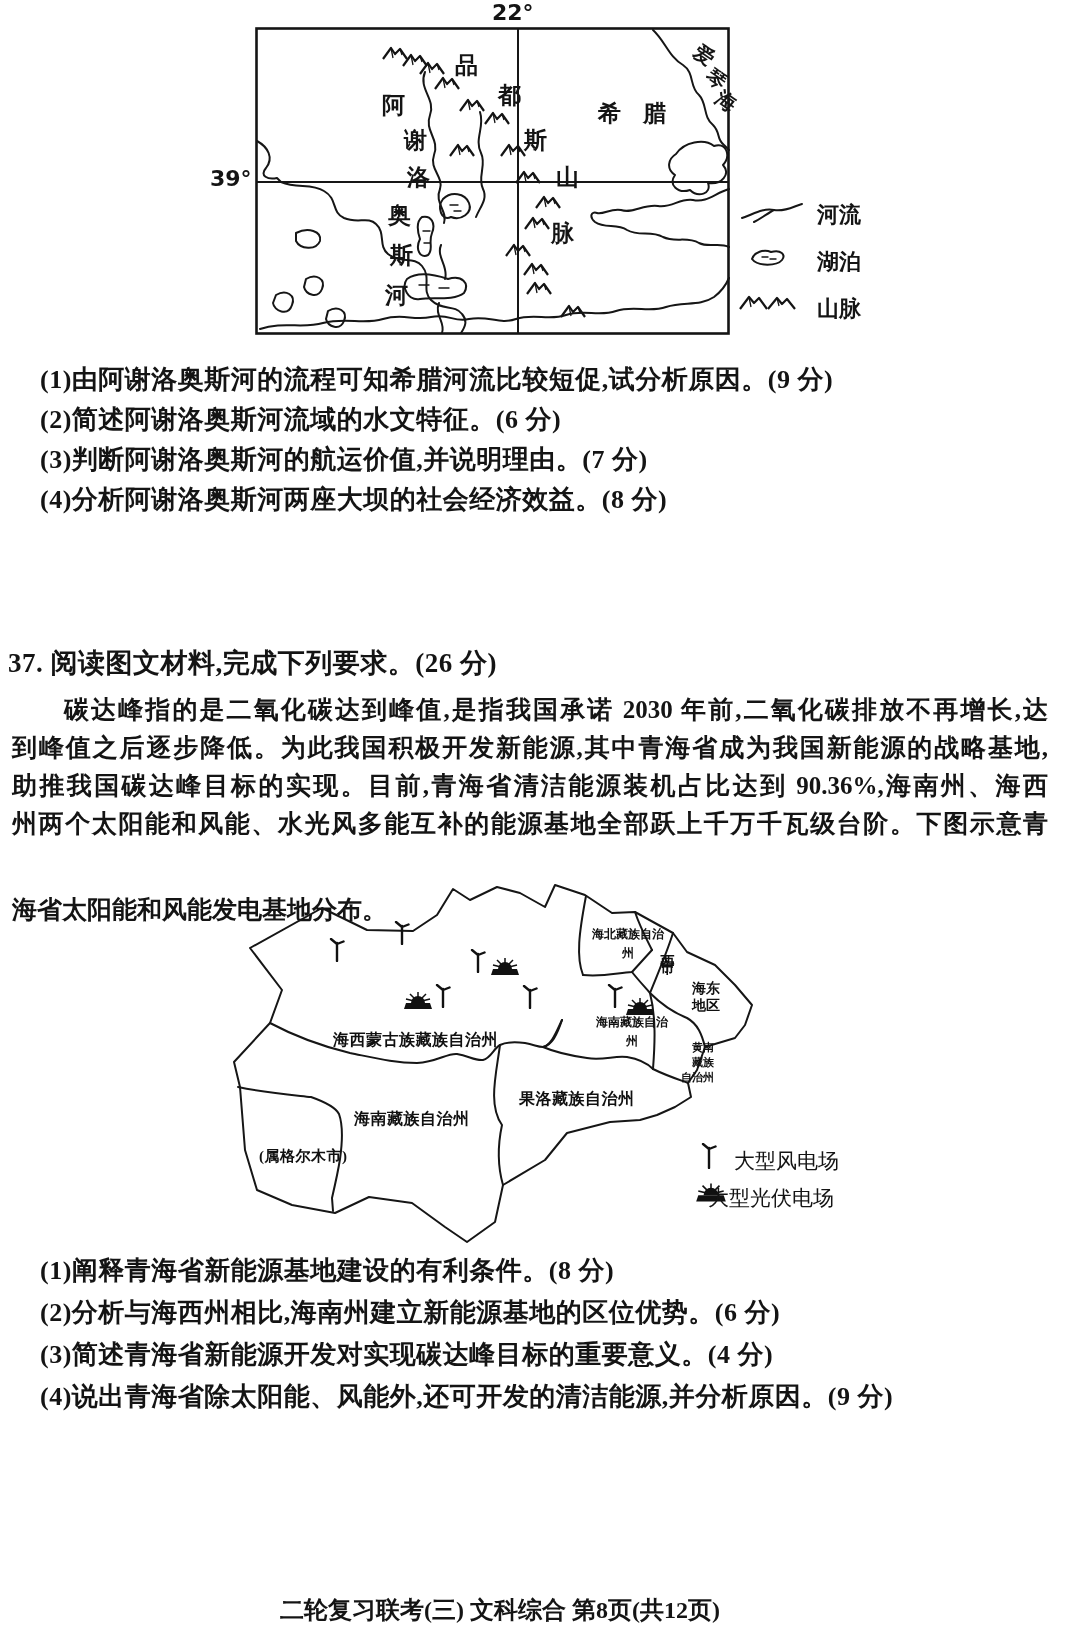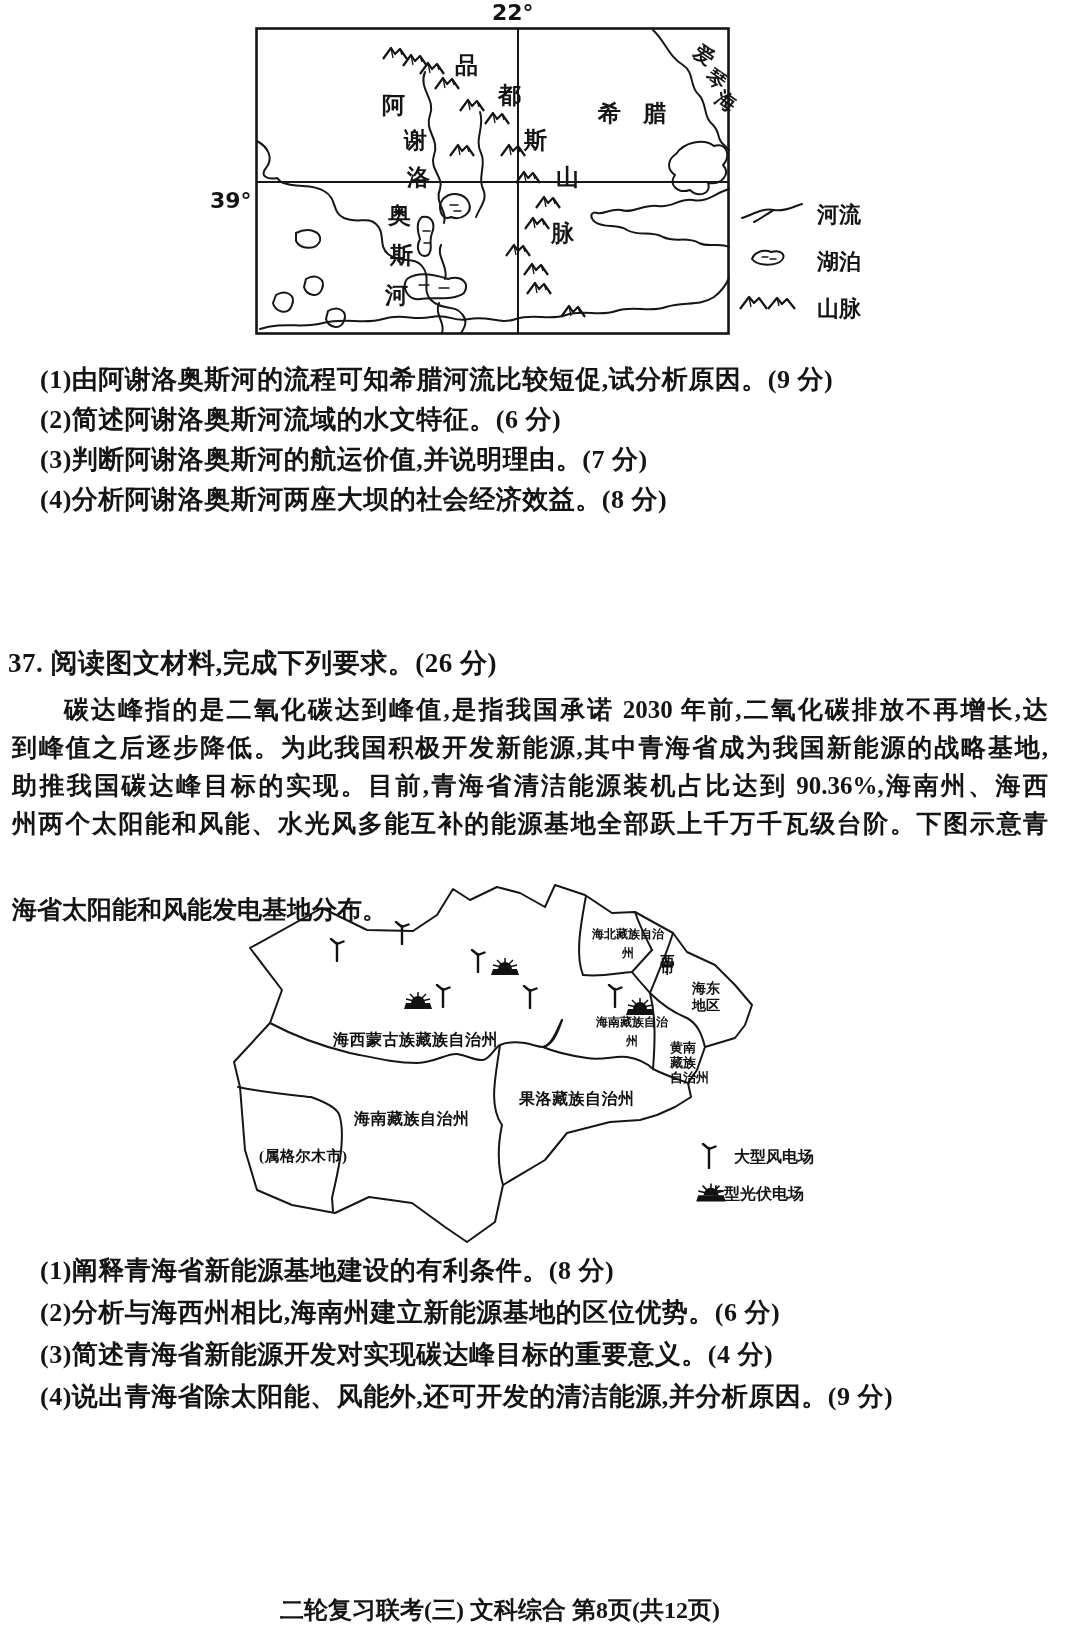--- a/index.html
+++ b/index.html
@@ -15,29 +15,29 @@
   .qline{position:absolute;left:40px;font-size:26px;font-weight:600;white-space:nowrap;letter-spacing:.5px;}
   .para-line{position:absolute;left:12px;width:1036px;font-size:25px;font-weight:600;
              text-align:justify;text-align-last:justify;white-space:nowrap;}
   .para-last{text-align:left;text-align-last:left;}
   .map1-char{position:absolute;font-size:23px;font-weight:600;}
   .coord{position:absolute;font-size:22px;font-weight:600;font-family:"DejaVu Sans",sans-serif;}
   .legend1-label{position:absolute;font-size:22px;font-weight:600;}
   .m2-label{position:absolute;font-weight:700;color:#101010;}
   .m2-big{font-size:16px;white-space:nowrap;letter-spacing:.5px;}
   .m2-wrap{text-align:center;line-height:19px;font-size:12px;}
-  .legend2-label{position:absolute;font-size:16px;font-weight:700;white-space:nowrap;}
+  .legend2-label{position:absolute;font-size:21px;font-weight:400;white-space:nowrap;}
   .footer{position:absolute;left:255px;top:1594px;width:490px;text-align:center;
           font-size:24px;font-weight:600;white-space:nowrap;}
 </style>
 </head>
 <body>
 
 <div class="coord" style="left:492px;top:0px;">22°</div>
-<div class="coord" style="left:210px;top:166px;margin-top:22px;">39°</div>
+<div class="coord" style="left:210px;top:166px;">39°</div>
 
 <svg class="abs" style="left:255px;top:27px;" width="475" height="308" viewBox="0 0 475 308">
   <defs>
     <symbol id="mtn" viewBox="0 0 26 14">
       <path d="M1 13 L9 2 L13 8 L18 3 L25 13" fill="none" stroke="#141414" stroke-width="2.2" stroke-linejoin="round"></path>
       <path d="M9 2 L11 12 M18 3 L20 9" stroke="#141414" stroke-width="1.3"></path>
     </symbol>
   </defs>
   <rect x="1.5" y="1.5" width="472" height="305" fill="none" stroke="#141414" stroke-width="2.6"></rect>
   <path class="map-stroke" d="M263,2 V306" stroke-width="2.4"></path>
@@ -206,21 +206,21 @@
     <g stroke="#111" stroke-width="1.5">
       <path d="M17 12 V2 M17 12 L9 4 M17 12 L25 4 M17 12 L5 9 M17 12 L29 9"></path>
     </g>
   </svg>
 
 <div class="m2-label m2-big" style="left:333px;top:1030px;">海西蒙古族藏族自治州</div>
 <div class="m2-label m2-wrap" style="left:592px;top:925px;width:72px;">海北藏族自治州</div>
 <div class="m2-label" style="left:658px;top:944px;writing-mode:vertical-rl;font-size:14px;letter-spacing:2px;">西宁市</div>
 <div class="m2-label m2-wrap" style="left:690px;top:980px;width:32px;font-size:14px;line-height:17px;">海东地区</div>
 <div class="m2-label m2-wrap" style="left:596px;top:1013px;width:72px;">海南藏族自治州</div>
-<div class="m2-label" style="left:670px;top:1040px;width:44px;font-size:13px;line-height:15px;text-align:left;">
+<div class="m2-label" style="left:670px;top:1040px;width:44px;font-size:11px;line-height:15px;text-align:right;">
   <div>黄南</div>
   <div>藏族</div>
   <div>自治州</div>
 </div>
 <div class="m2-label m2-big" style="left:519px;top:1089px;">果洛藏族自治州</div>
 <div class="m2-label m2-big" style="left:354px;top:1109px;">海南藏族自治州</div>
 <div class="m2-label m2-big" style="left:259px;top:1147px;font-size:15px;">(属格尔木市)</div>
 
 <div>
   <svg class="abs" style="left:701px;top:1143px;" width="16" height="26" viewBox="0 0 16 26">

